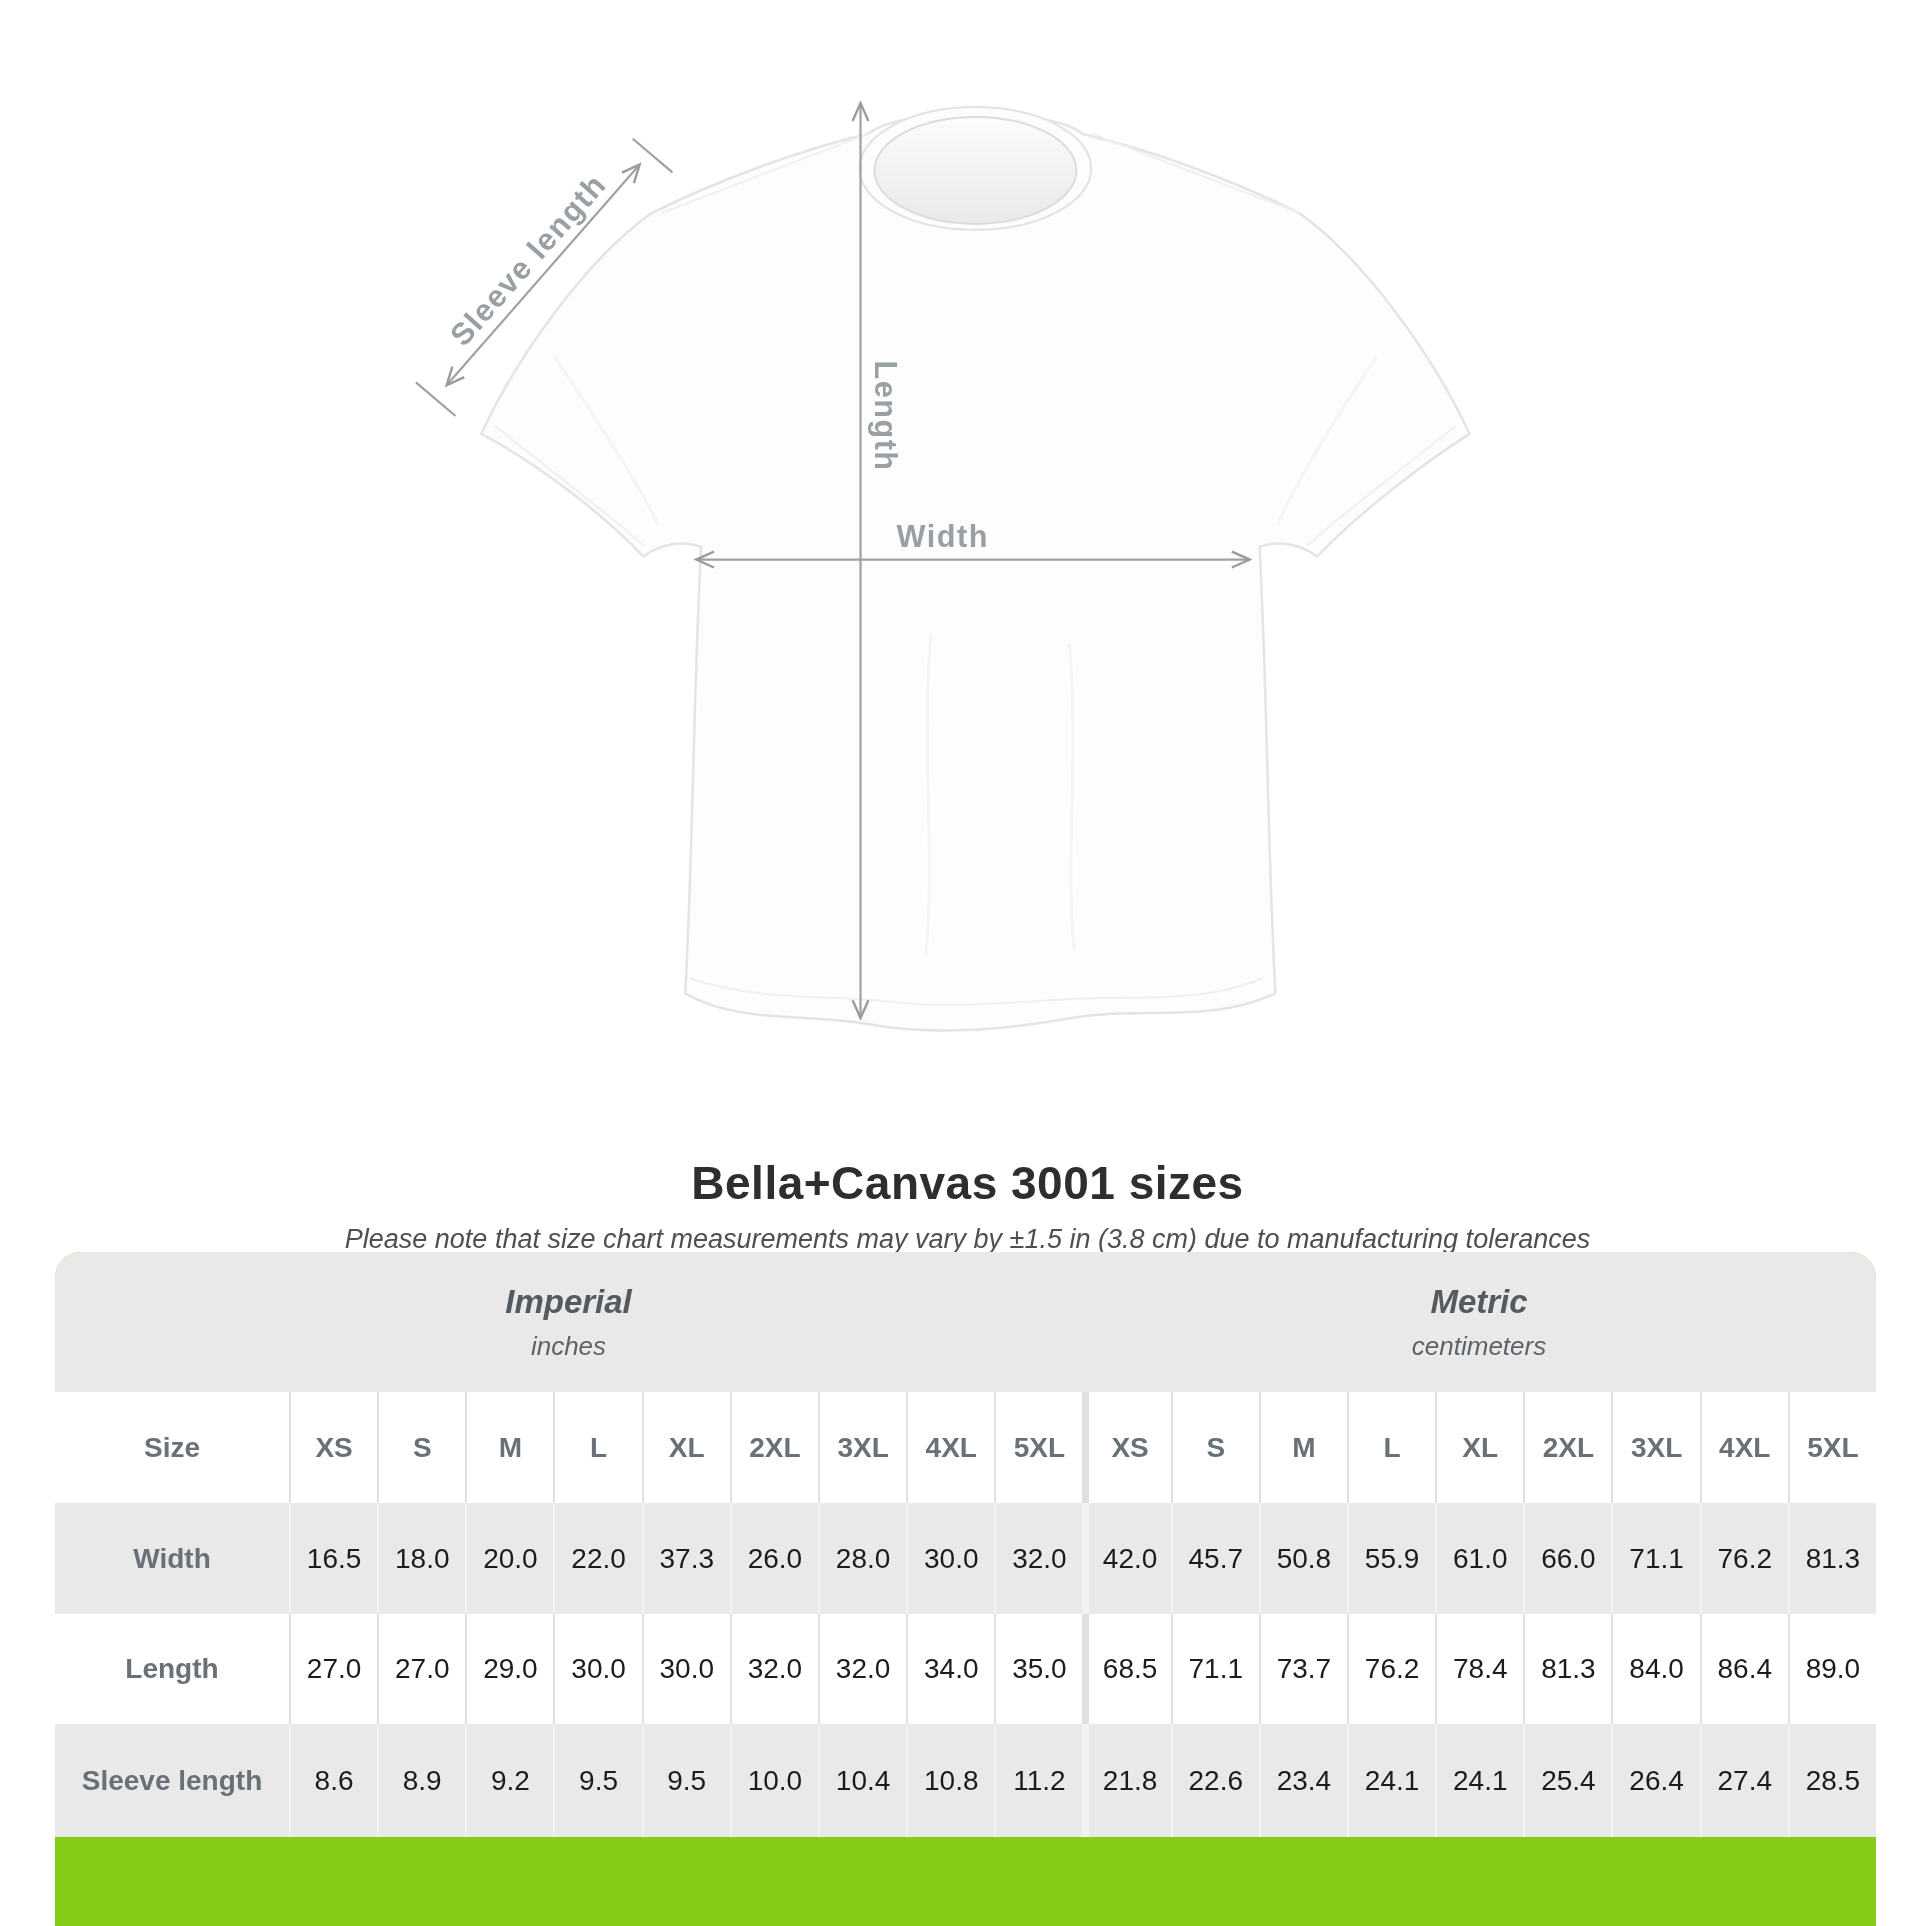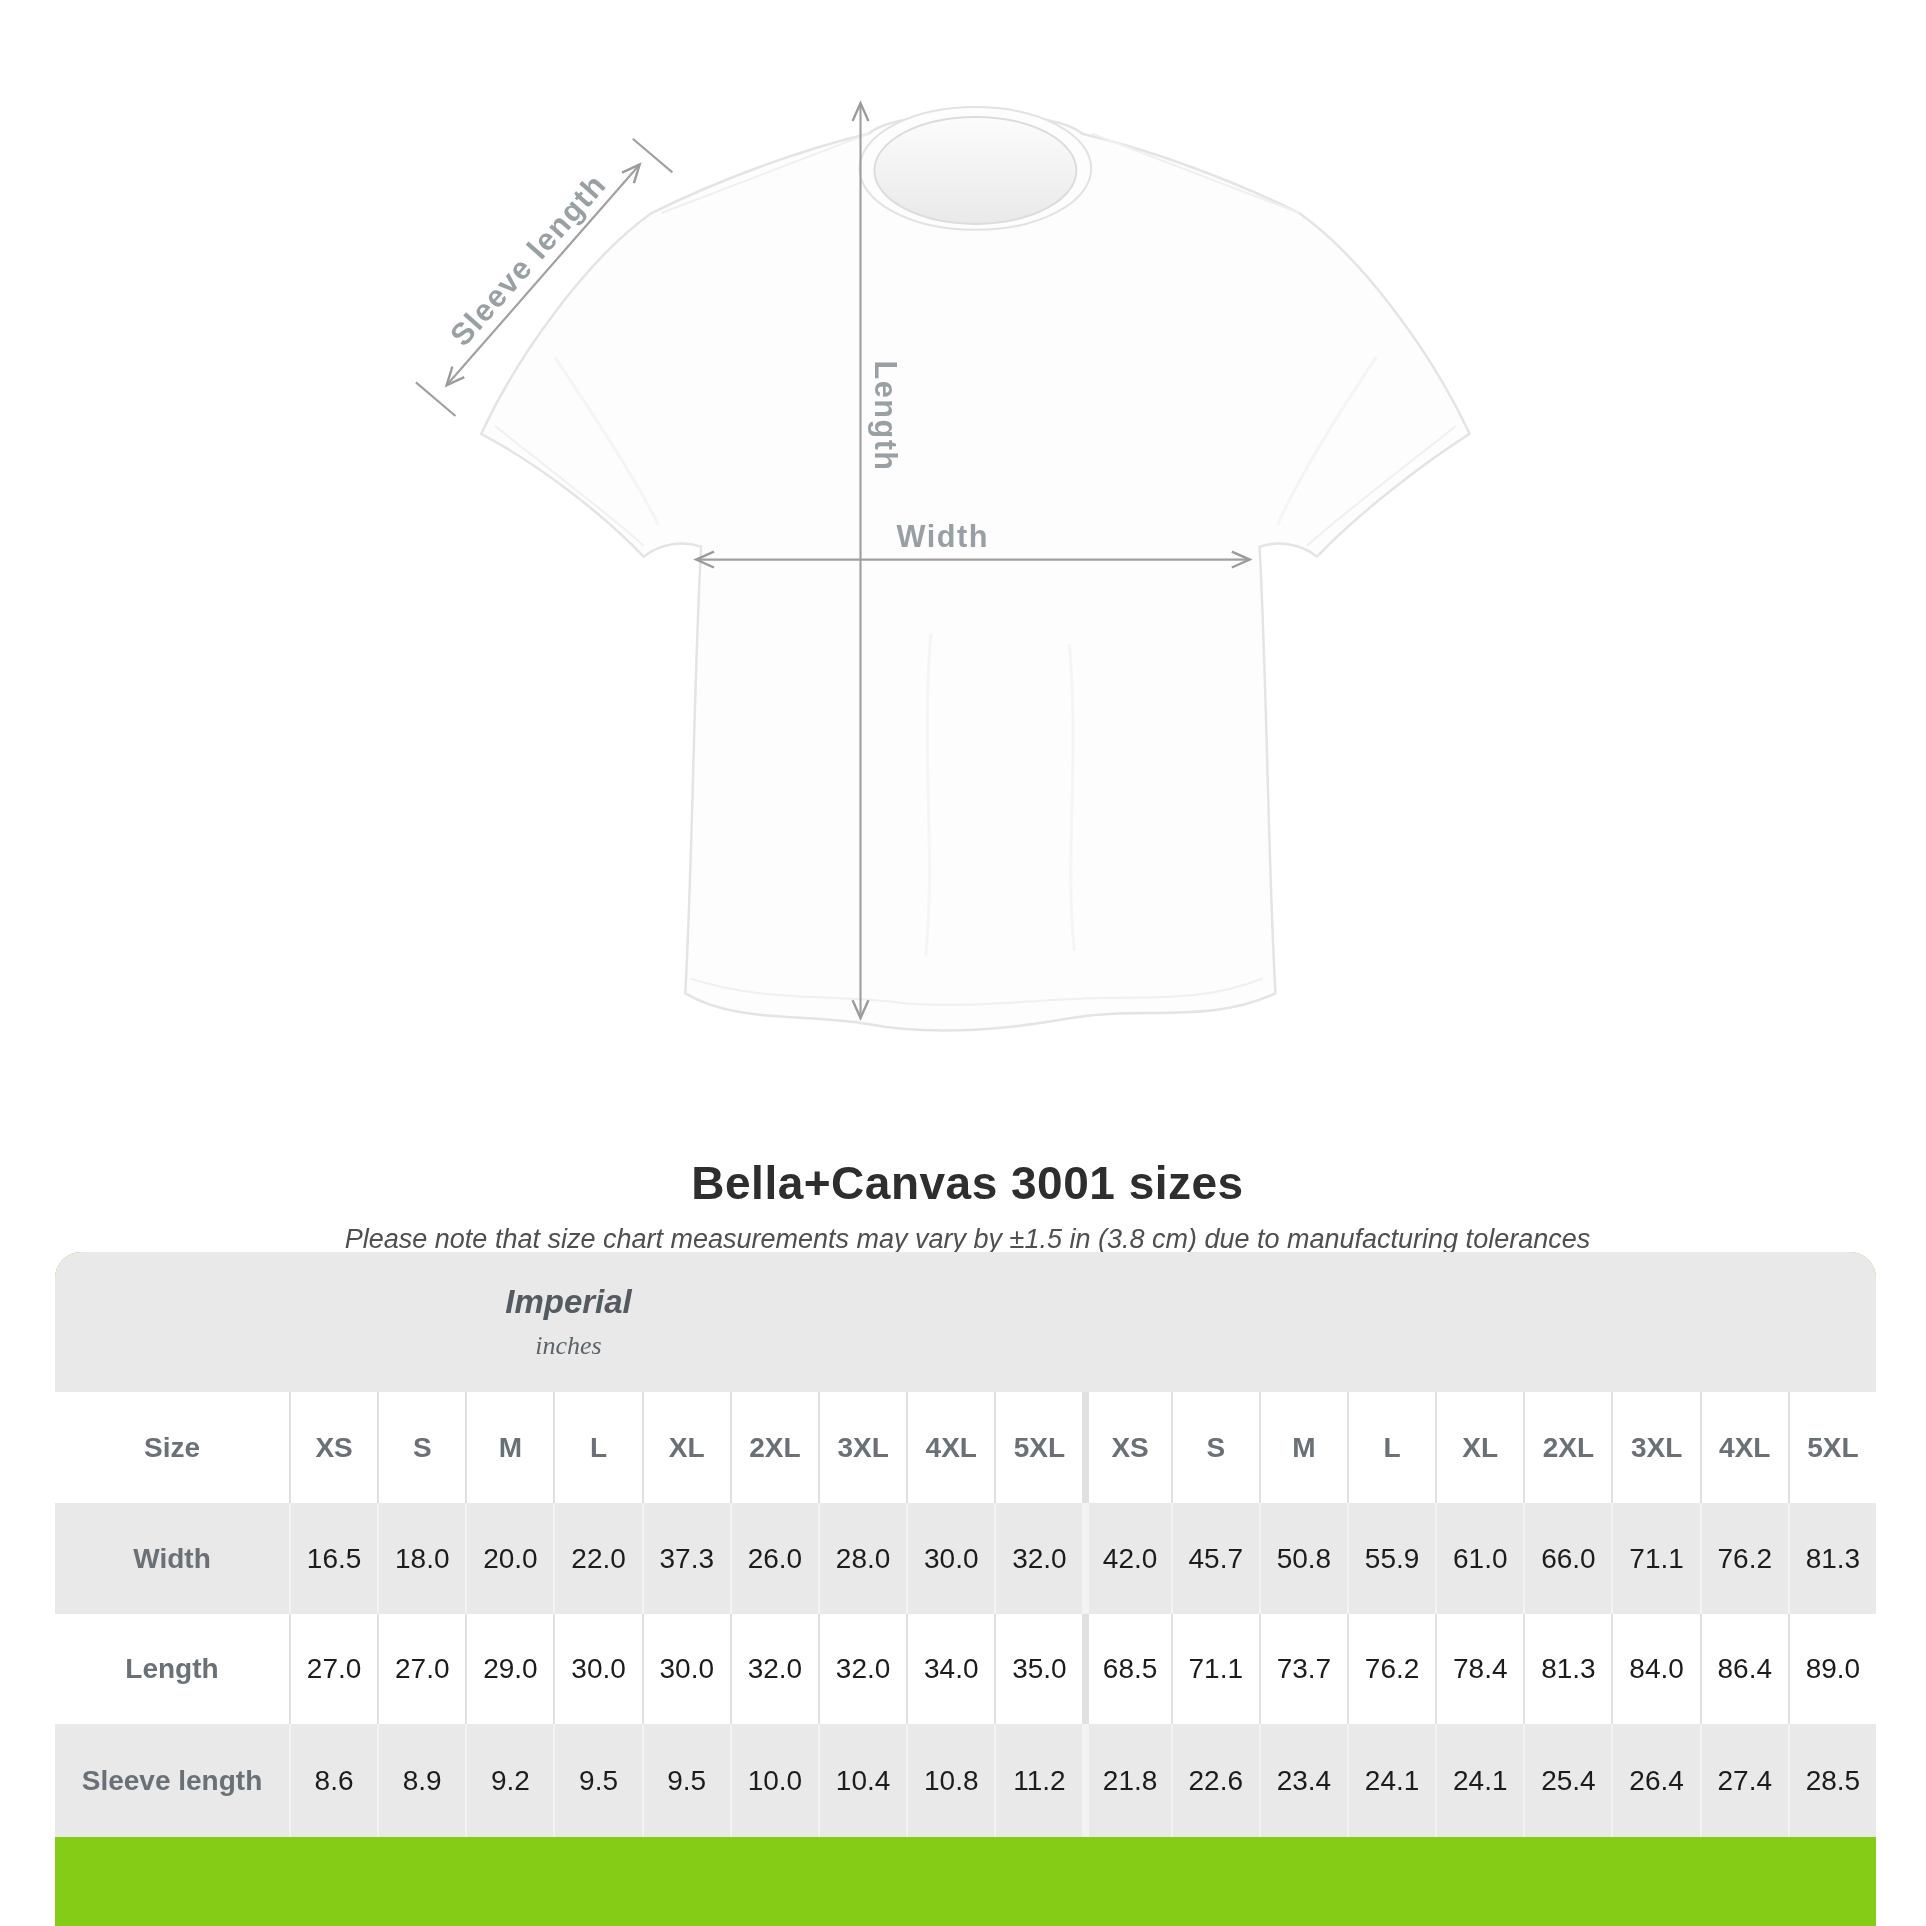--- a/index.html
+++ b/index.html
@@ -16,21 +16,21 @@
   .title-block p{margin:14px 0 0 0;font-size:27px;line-height:32px;font-style:italic;color:#4f4f4f;text-align:center;}
 
   
   .size-table{position:absolute;left:55px;top:1252px;width:1821px;height:704px;
               background:#84cc16;border-radius:26px;overflow:hidden;}
   .unit-band{display:flex;height:140px;}
   .unit-group{display:flex;flex-direction:column;align-items:center;justify-content:center;}
   .unit-group.imperial{flex:0 0 1027px;}
   .unit-group.metric{flex:1;}
   .unit-name{font-size:33px;font-weight:bold;font-style:italic;color:#545b60;}
-  .unit-sub{margin-top:10px;font-size:26px;font-style:italic;color:#5d6469;font-family:Liberation Serif, serif;}
+  .unit-sub{margin-top:10px;font-size:26px;font-style:italic;color:#5d6469;}
 
   .trow{display:grid;grid-template-columns:234px repeat(18,1fr);}
   .trow .cell{display:flex;align-items:center;justify-content:center;font-size:28px;}
   .trow .cell:nth-child(n+2){border-left:2px solid var(--sep);}
   .trow .cell.gsep{border-left-width:7px;}
   .row-white{background:#ffffff;--sep:#e0e0e0;}
   .row-gray{background:#e9e9e9;--sep:#f3f3f3;}
   .thead{height:111px;text-align:right;}
   .r1{height:111px;}
   .r2{height:110px;}
@@ -107,20 +107,24 @@
     <h1>Bella+Canvas 3001 sizes</h1>
     <p>Please note that size chart measurements may vary by ±1.5 in (3.8 cm) due to manufacturing tolerances</p>
   </div>
 
   <div class="size-table">
 
     <div class="unit-band row-gray">
       <div class="unit-group imperial">
         <div class="unit-name">Imperial</div>
         <div class="unit-sub">inches</div>
+      </div>
+      <div class="unit-group metric">
+        <div class="unit-name">Metric</div>
+        <div class="unit-sub">centimeters</div>
       </div>
     </div>
 
     <div class="trow thead row-white">
       <div class="cell lab">Size</div>
       <div class="cell hd">XS</div>
       <div class="cell hd">S</div>
       <div class="cell hd">M</div>
       <div class="cell hd">L</div>
       <div class="cell hd">XL</div>

